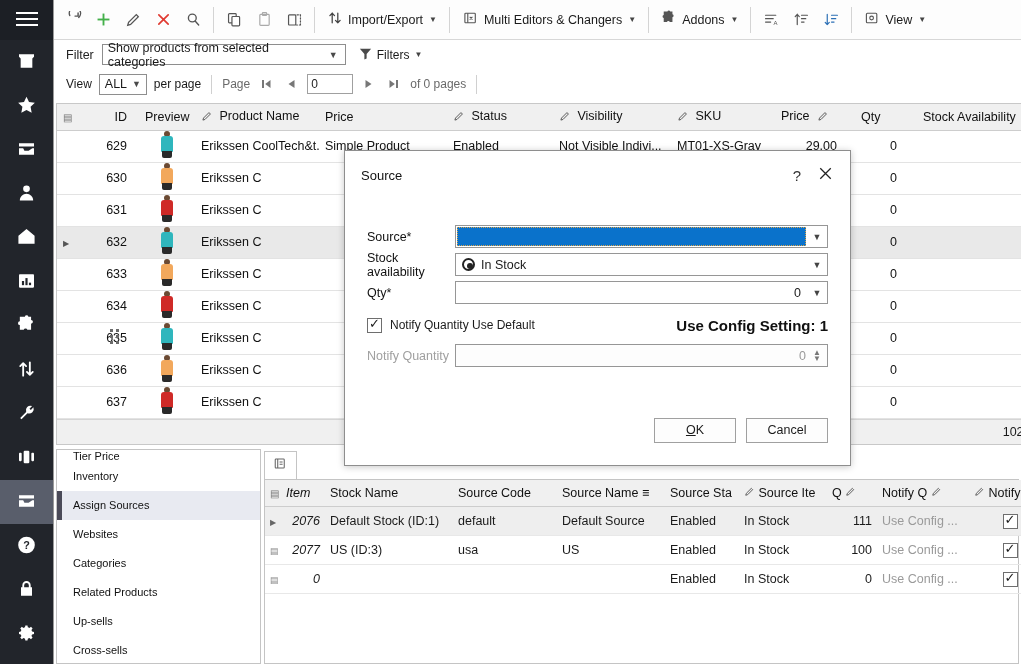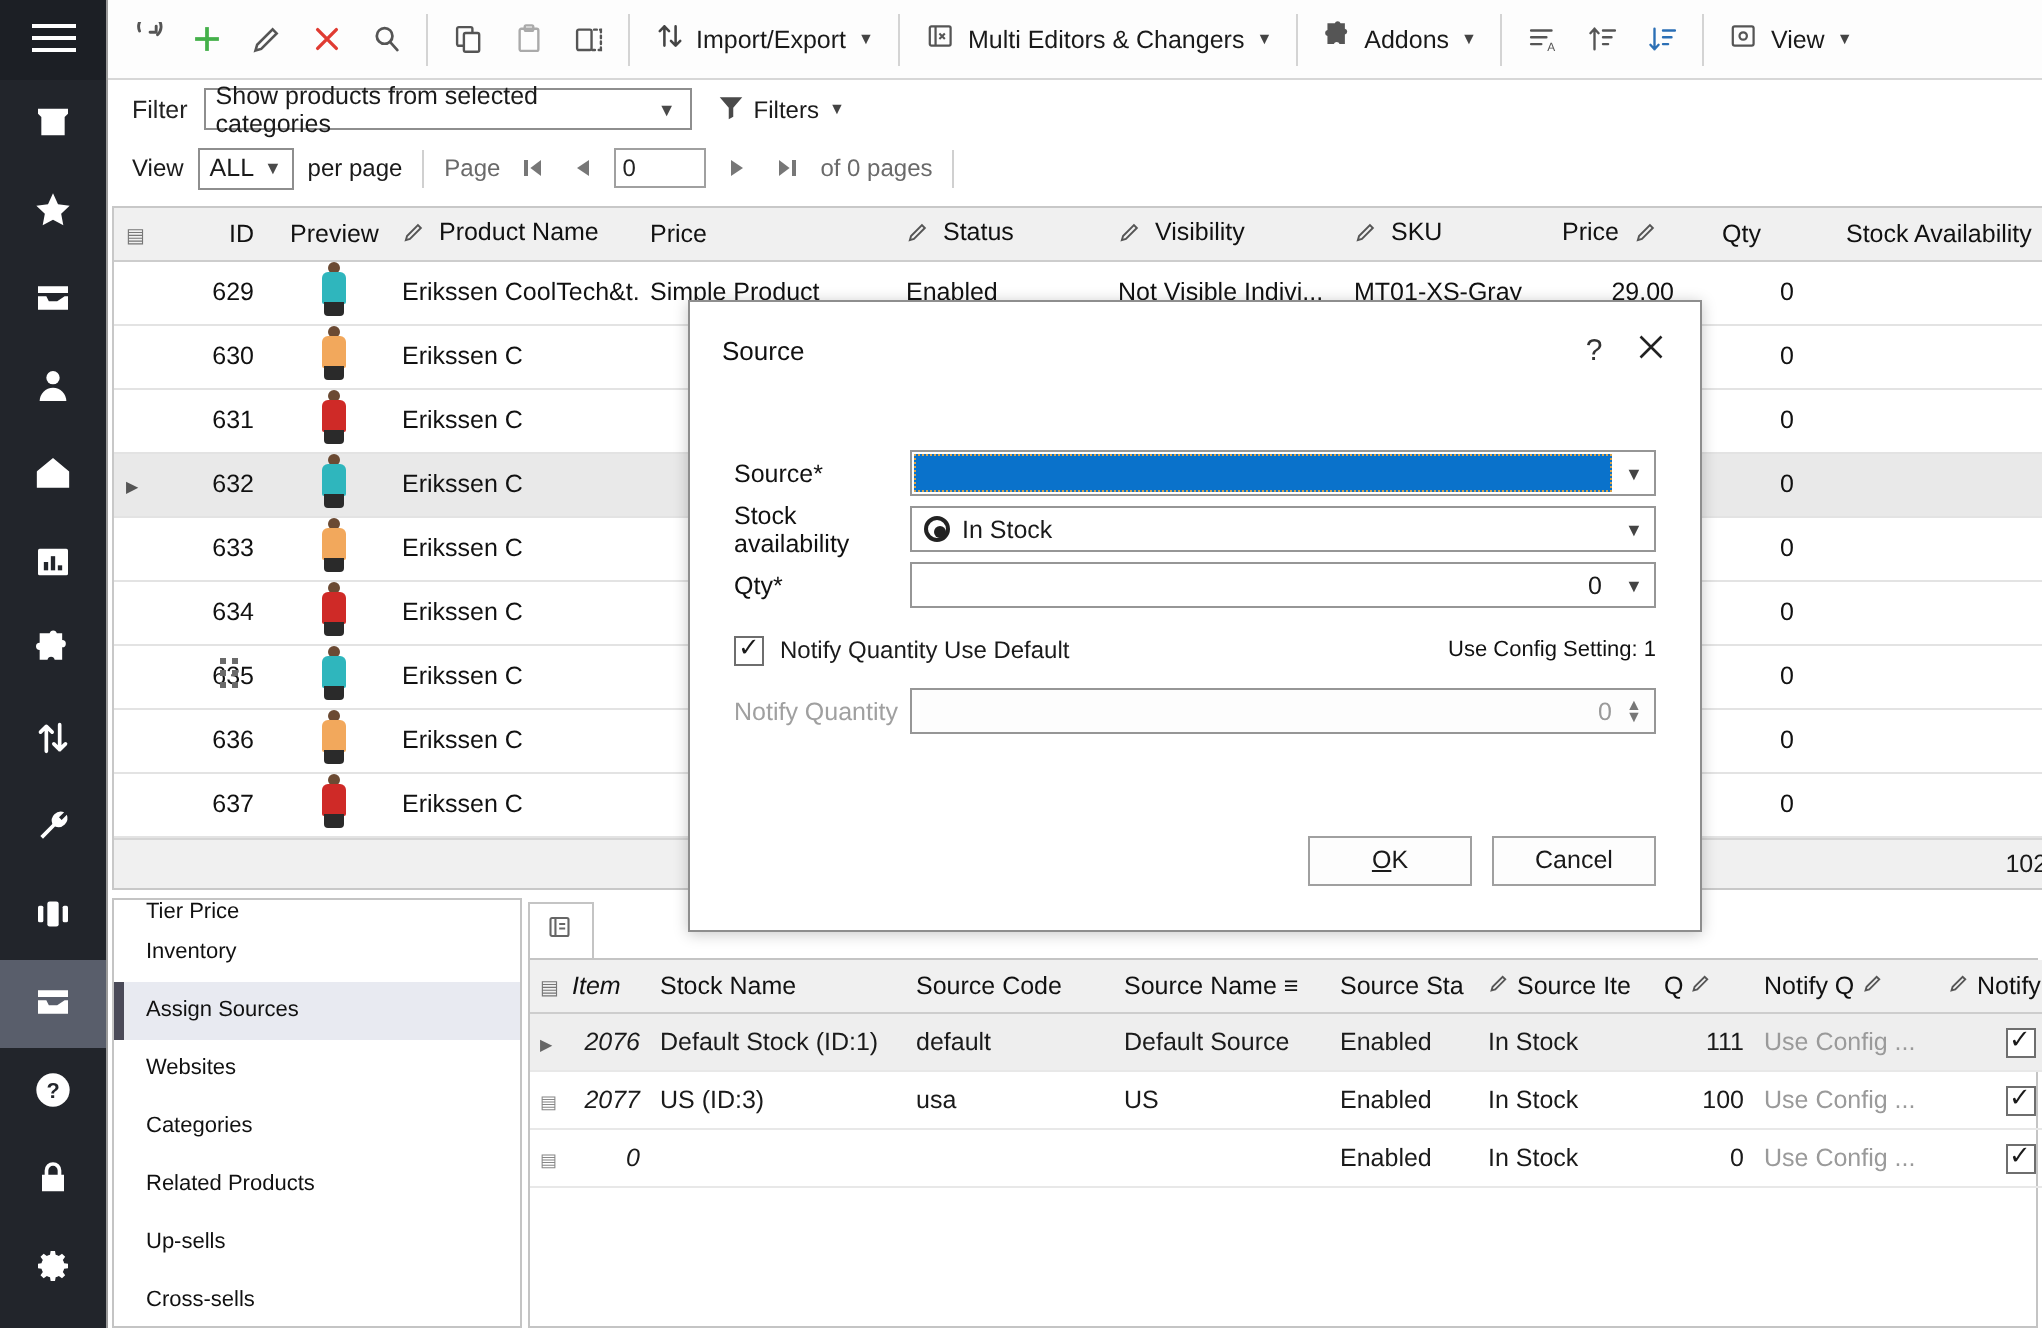--- a/index.html
+++ b/index.html
@@ -190,21 +190,21 @@
                margin:0 6px 0 6px; position:relative; flex:0 0 13px; }
   .radio-ico::after { content:""; position:absolute; left:2.5px; top:2.5px;
                       width:6px; height:6px; background:#222; border-radius:50%; }
   .spin { display:flex; flex-direction:column; width:14px; align-items:center;
           justify-content:center; color:#777; line-height:6px; font-size:8px;
           margin-right:3px; cursor:pointer; }
   .chkrow { display:flex; align-items:center; height:22px; margin:10px 0 8px 0; }
   .chk { width:15px; height:15px; border:1px solid #6e6e6e; background:#fff;
          position:relative; margin-right:8px; flex:0 0 15px; cursor:pointer; }
   .chk::after { content:"✓"; position:absolute; left:1px; top:-3px; font-size:13px; }
-  .cfgset { margin-left:auto; font-size:11px; font-weight:normal; color:#111; }
+  .cfgset { margin-left:auto; font-size:15px; font-weight:bold; color:#111; }
   .modal-foot { height:56px; display:flex; align-items:center; justify-content:flex-end;
                 gap:10px; padding:0 22px 14px 0; }
   .mbtn { width:82px; height:25px; border:1px solid #a0a0a0; background:#fdfdfd;
           font-size:12.5px; display:flex; align-items:center; justify-content:center;
           cursor:pointer; font-family:"Liberation Sans",sans-serif; }
   .mbtn u { text-decoration:underline; }
 
   
   .splitter { position:absolute; left:55px; top:318px; width:10px; height:36px;
               display:flex; align-items:center; justify-content:center; z-index:5;

